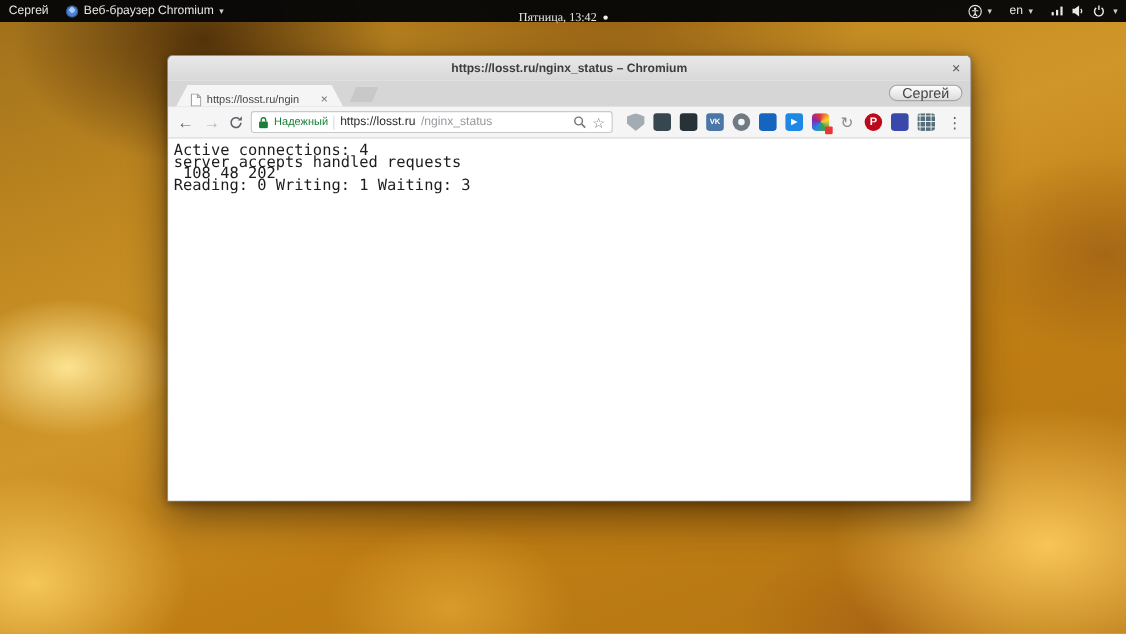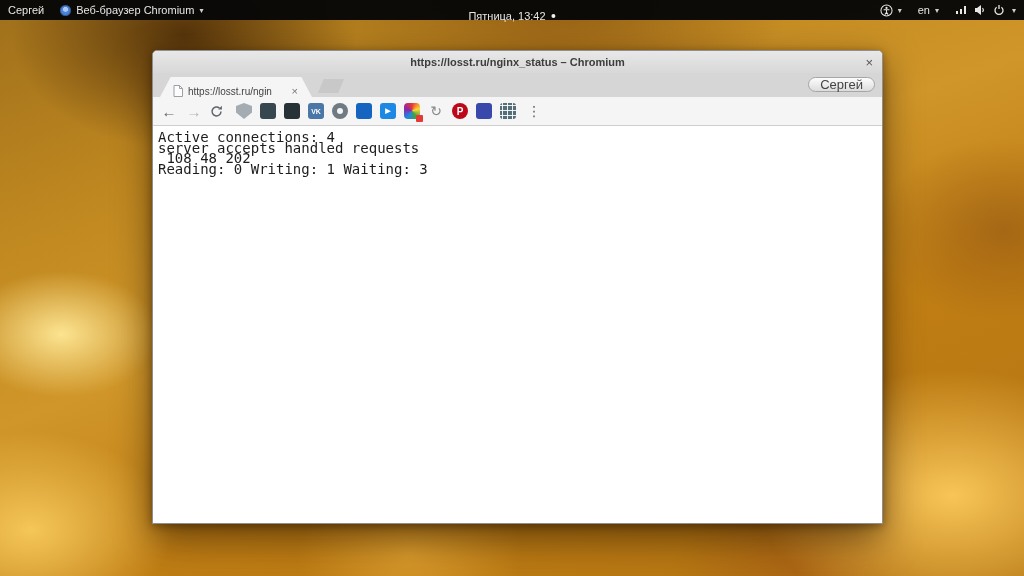--- a/index.html
+++ b/index.html
@@ -30,28 +30,28 @@
     display: flex; align-items: center; justify-content: space-between;
     padding: 0 8px; font-size: 11px; z-index: 50;
   }
   .topbar .grp { display: flex; align-items: center; gap: 16px; height: 100%; }
   .tb-item { display: flex; align-items: center; gap: 5px; height: 100%; cursor: default; }
   .chromium-dot { width: 11px; height: 11px; border-radius: 50%;
     background: radial-gradient(circle at 50% 38%, #aac8f5 0 28%, #4a84d8 30% 100%);
     box-shadow: 0 0 0 1px rgba(0,0,0,.3) inset; }
   .caret { font-size: 8px; color: #cfcfcf; }
   .clock { position: absolute; left: 50%; top: 0; transform: translateX(-50%);
-    height: 32px; display: flex; align-items: center; gap: 6px; }
+    height: 32px; display: flex; align-items: center; gap: 6px; font-family: Liberation Serif, serif; }
   .notif-dot { width: 4px; height: 4px; border-radius: 50%; background: #f0f0f0; }
   .tray { display: flex; align-items: center; gap: 7px; }
   .tray svg { display: block; }
 
   
   .window {
-    position: absolute; left: 152px; top: 50px; width: 731px; height: 474px;
+    position: absolute; left: 152px; top: 50px; width: 731px; height: 406px;
     display: flex; flex-direction: column;
     border: 1px solid #8f8f8f; border-radius: 5px 5px 0 0;
     box-shadow: 0 14px 36px rgba(30,15,0,.55), 0 2px 8px rgba(30,15,0,.4);
     background: #fff; z-index: 10;
   }
   .titlebar {
     height: 22px; flex: 0 0 auto;
     background: linear-gradient(#e8e8e8, #d8d8d8);
     border-radius: 4px 4px 0 0;
     display: flex; align-items: center; justify-content: center;
@@ -192,20 +192,36 @@
   <div class="toolbar">
     <span class="nav-btn">←</span>
     <span class="nav-btn disabled">→</span>
     <span class="reload-btn">
       <svg width="13" height="13" viewBox="0 0 14 14">
         <path d="M11.8,7 a4.8,4.8 0 1 1 -1.6,-3.6" stroke="#5f6368" stroke-width="1.6" fill="none"></path>
         <polygon points="12.8,0.8 12.8,4.8 8.8,4.8" fill="#5f6368"></polygon>
       </svg>
     </span>
 
+    <div class="omnibox">
+      <svg width="9" height="11" viewBox="0 0 9 11">
+        <rect x="0.5" y="4.5" width="8" height="6" rx="1" fill="#188038"></rect>
+        <path d="M2.5,4.5 V3 a2,2 0 0 1 4,0 V4.5" stroke="#188038" stroke-width="1.3" fill="none"></path>
+      </svg>
+      <span class="secure-label">Надежный</span>
+      <span class="omni-divider"></span>
+      <span class="url-host">https://losst.ru</span>
+      <span class="url-path">/nginx_status</span>
+      <span class="omni-spacer"></span>
+      <svg width="12" height="12" viewBox="0 0 12 12">
+        <circle cx="5" cy="5" r="3.5" stroke="#757575" stroke-width="1.3" fill="none"></circle>
+        <line x1="7.8" y1="7.8" x2="11" y2="11" stroke="#757575" stroke-width="1.5"></line>
+      </svg>
+      <span class="star">☆</span>
+    </div>
 
     <div class="extensions-area">
         <div class="ext shield" style="background-color: rgb(163, 171, 179);"></div>
         <div class="ext square" style="background-color: rgb(55, 71, 79);"></div>
         <div class="ext square" style="background-color: rgb(38, 50, 56);"></div>
         <div class="ext square" style="background-color: rgb(74, 118, 168);">VK</div>
         <div class="ext gear" style="background-color: rgb(111, 122, 130);"></div>
         <div class="ext square" style="background-color: rgb(21, 101, 192);"></div>
         <div class="ext square" style="background-color: rgb(30, 136, 229);">▶</div>
         <div class="ext multi" style="background-color: rgb(253, 216, 53);">

